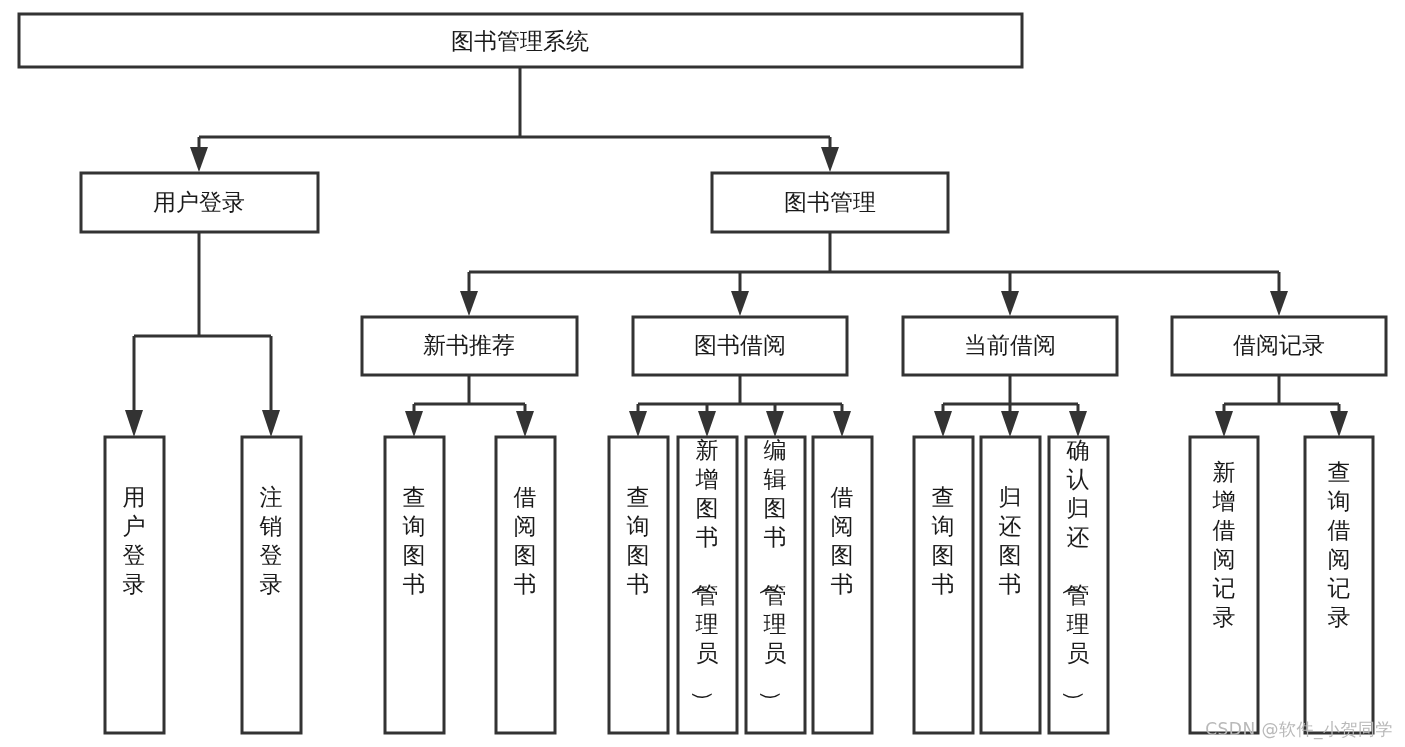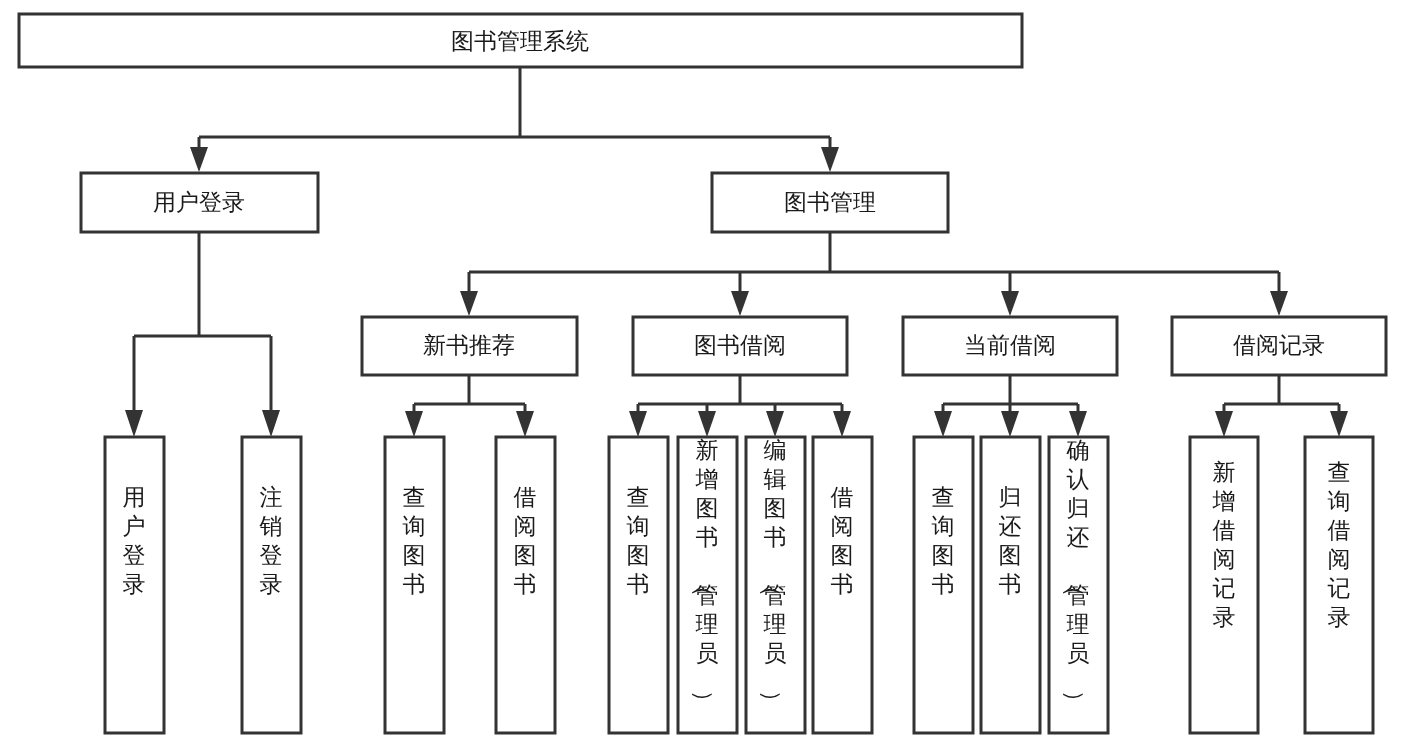--- a/index.html
+++ b/index.html
@@ -243,13 +243,14 @@
       <text class="node-label-v" x="1224" y="480"><tspan x="1224" dy="0">新</tspan><tspan x="1224" dy="29">增</tspan><tspan x="1224" dy="29">借</tspan><tspan x="1224" dy="29">阅</tspan><tspan x="1224" dy="29">记</tspan><tspan x="1224" dy="29">录</tspan></text>
     </g>
 
     <g>
       <rect class="node-box" x="1305" y="437" width="68" height="296"></rect>
       <text class="node-label-v" x="1339" y="480"><tspan x="1339" dy="0">查</tspan><tspan x="1339" dy="29">询</tspan><tspan x="1339" dy="29">借</tspan><tspan x="1339" dy="29">阅</tspan><tspan x="1339" dy="29">记</tspan><tspan x="1339" dy="29">录</tspan></text>
     </g>
 
   </svg>
 
+  <div class="watermark">CSDN @软件_小贺同学</div>
 </div>
 
 </body></html>

